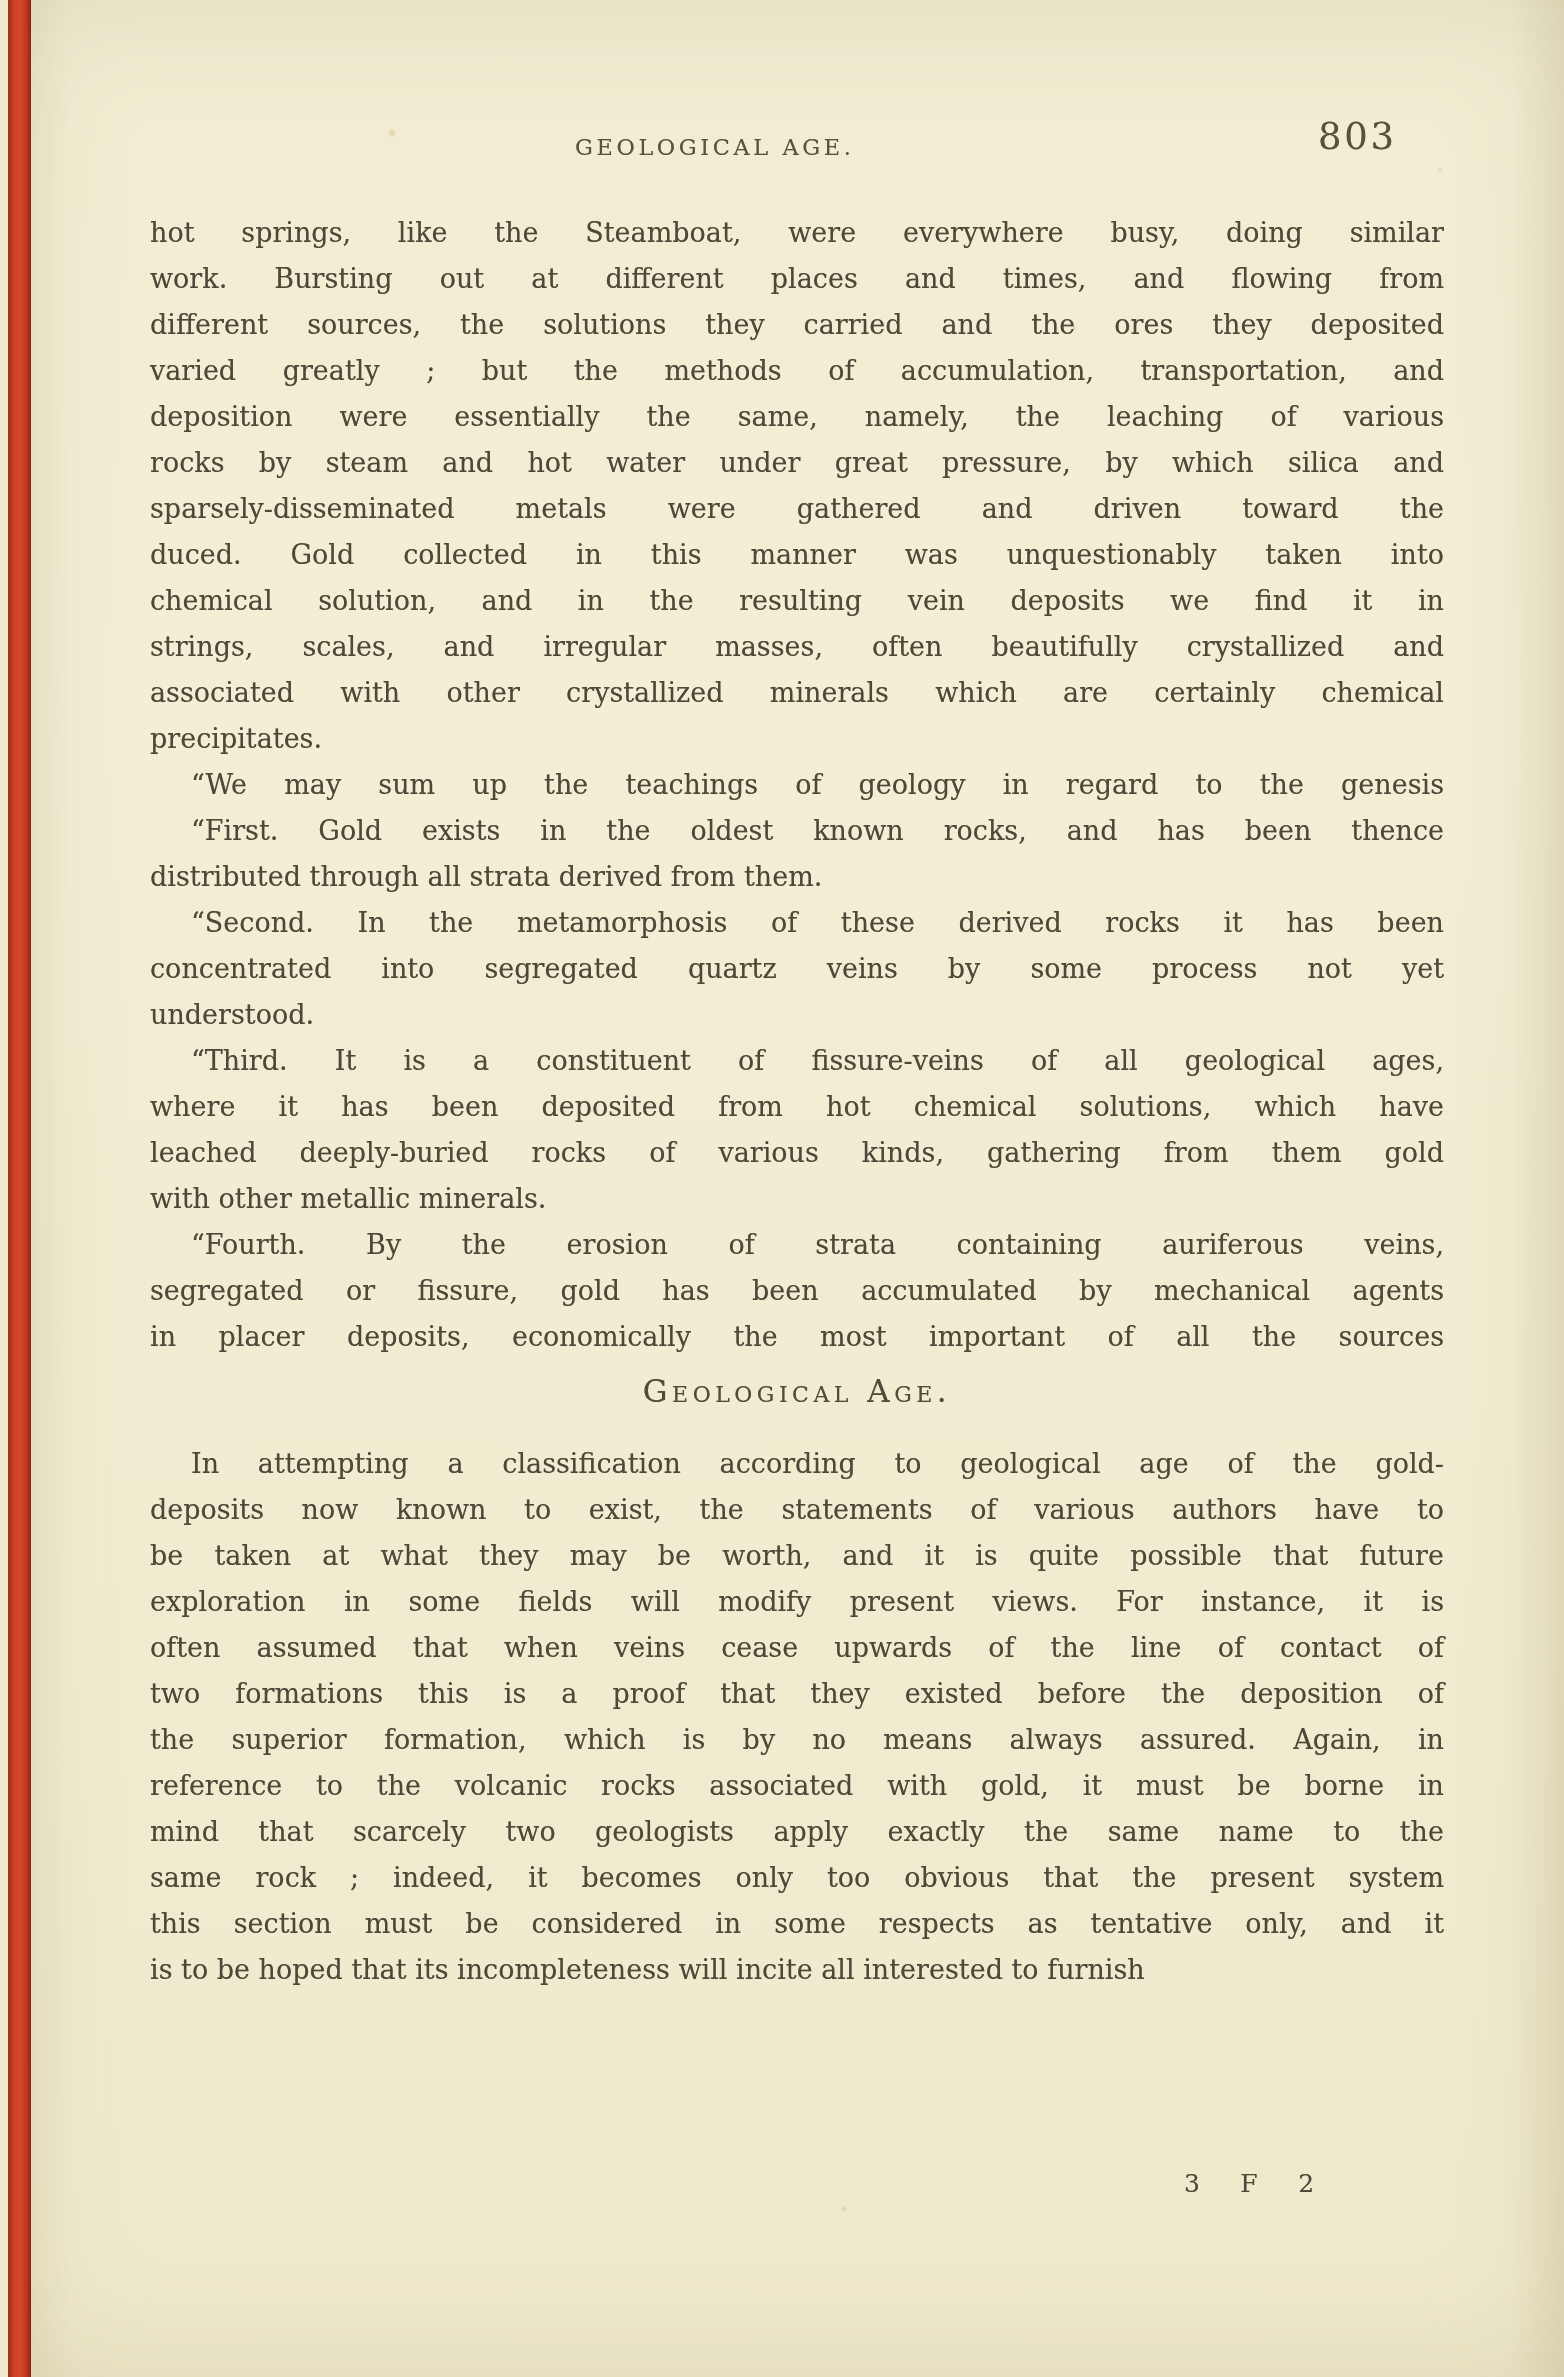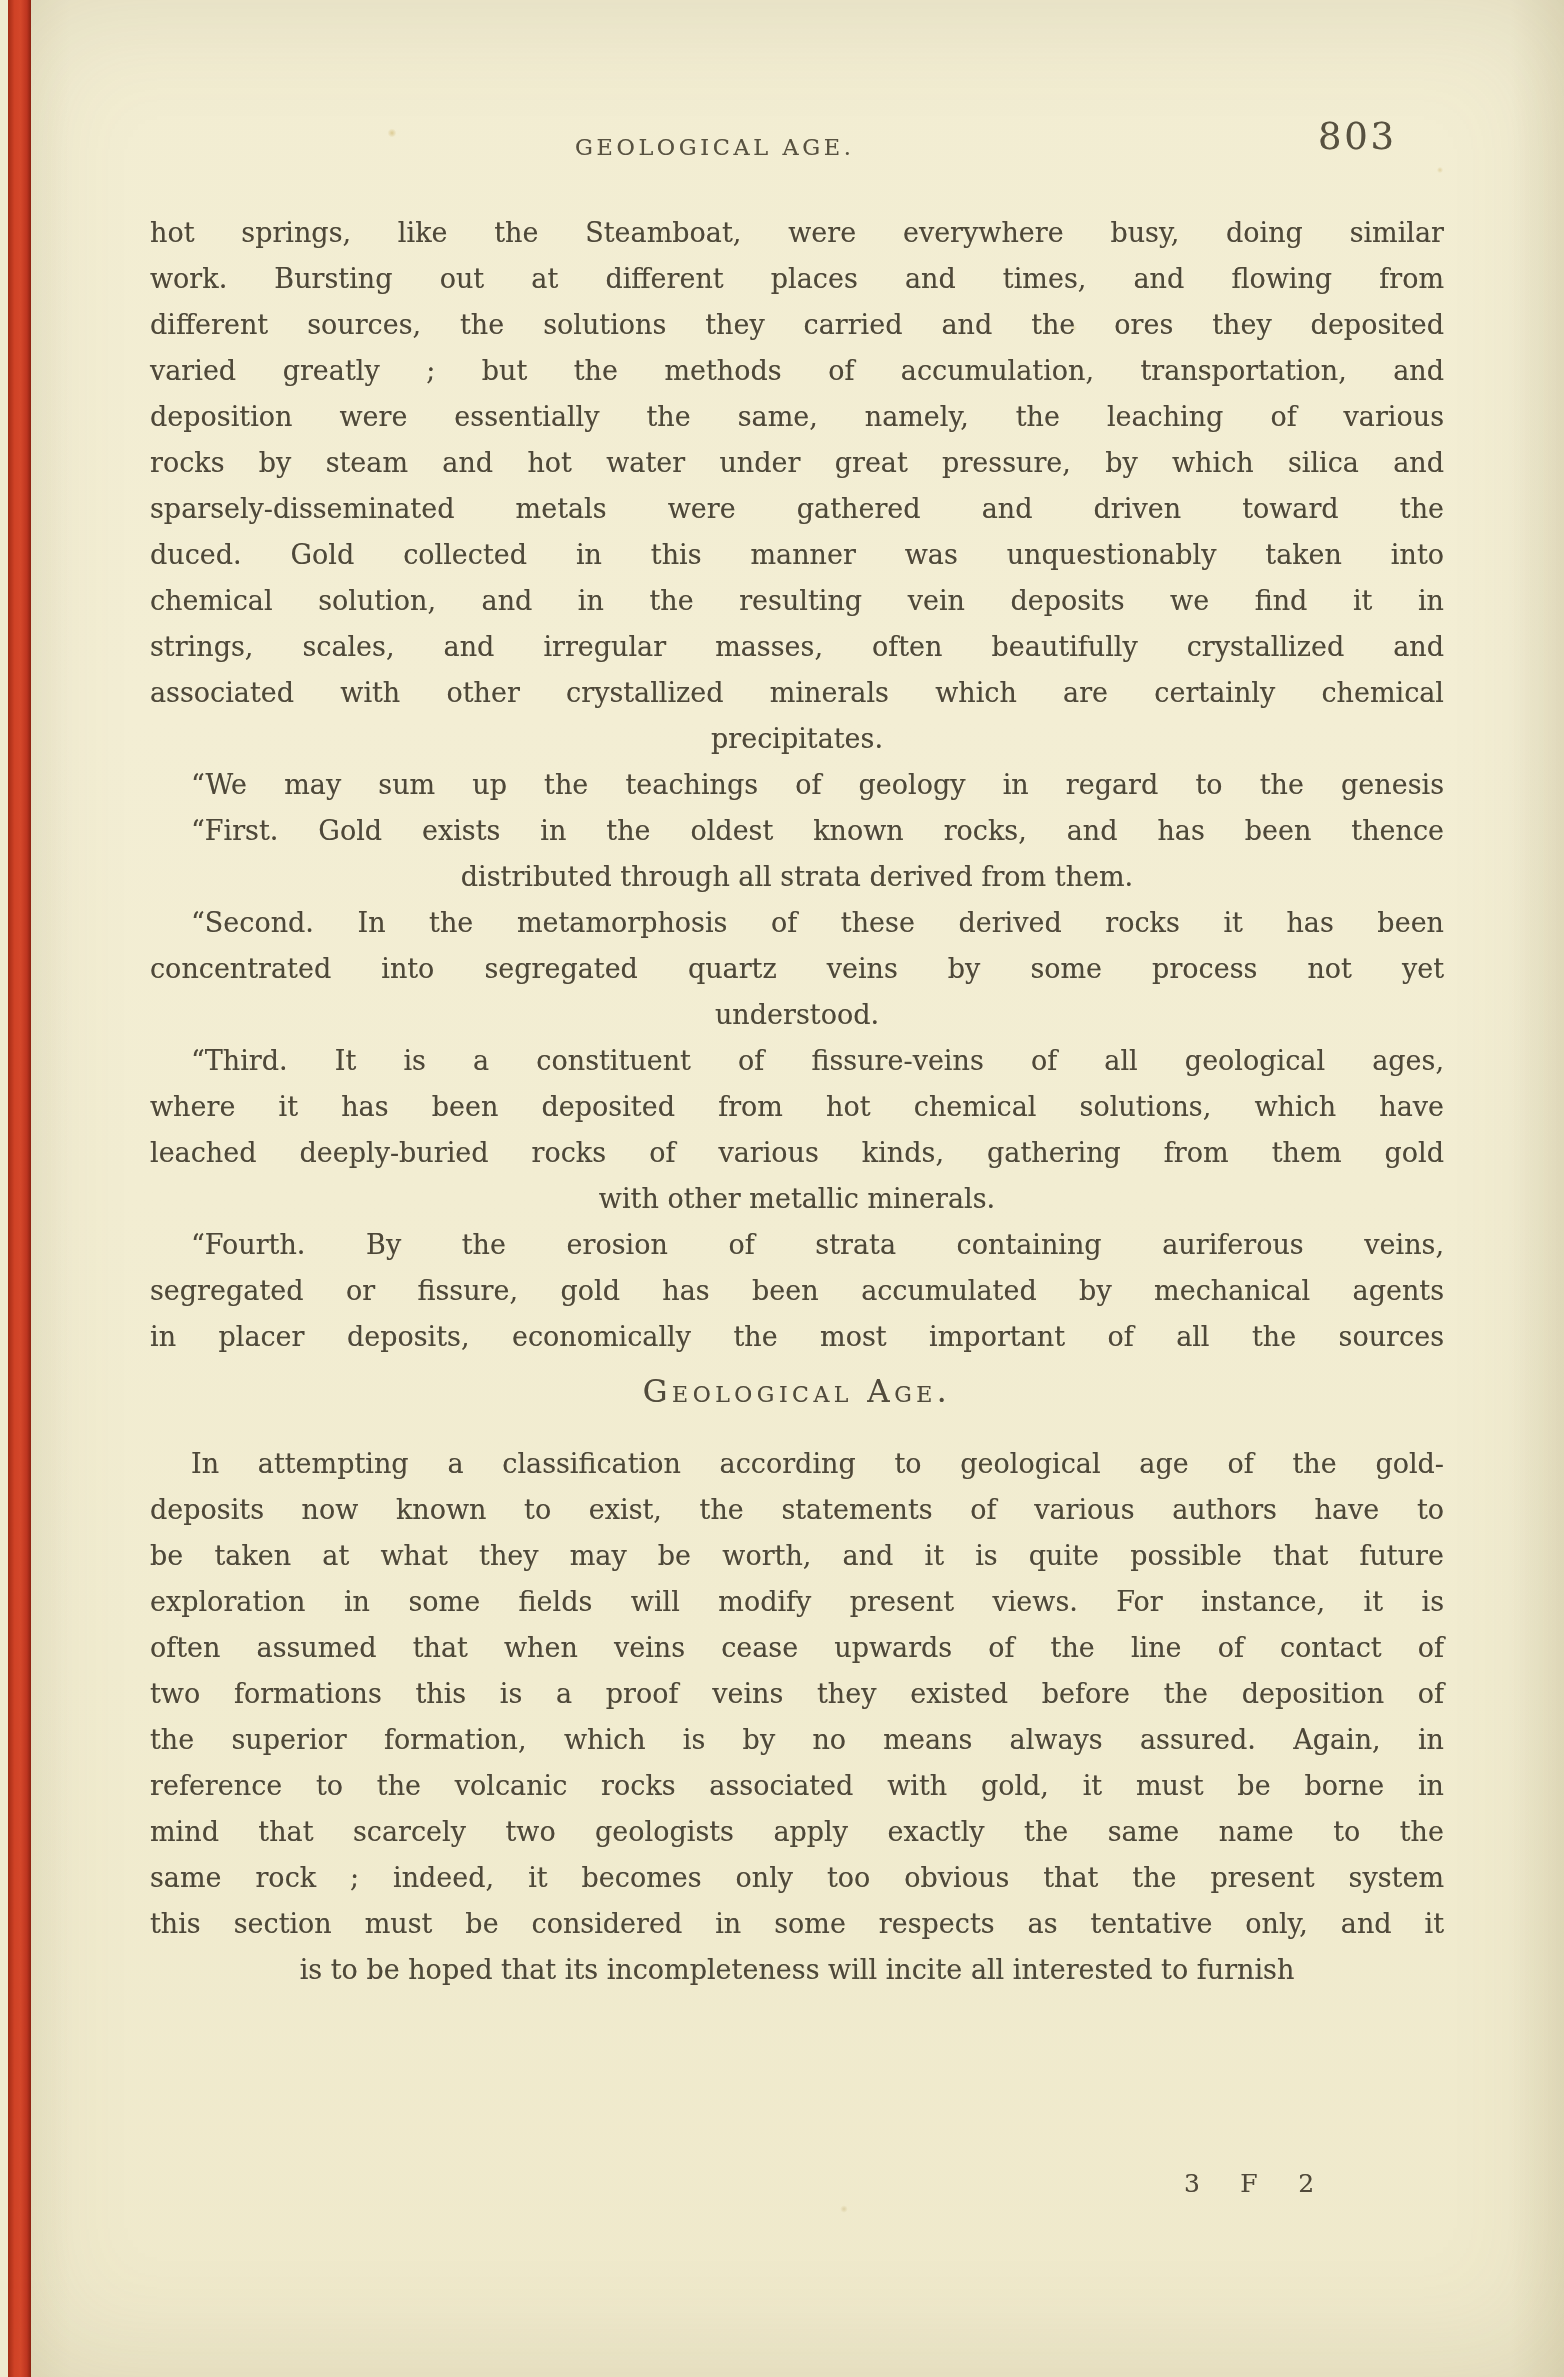--- a/index.html
+++ b/index.html
@@ -37,21 +37,21 @@
     font-size:37px; letter-spacing:2.7px;
     color:#575140;
     text-shadow:0 0 0.5px rgba(88,82,65,0.4);
   }
   .text-block {
     position:absolute; left:142px; top:210px; width:1294px;
     font-size:27px; line-height:46px;
     color:#4e4839;
     text-shadow:0 0 0.6px rgba(78,72,57,0.45);
   }
-  .line { text-align:center; }
+  .line { text-align:left; }
   .line.just { text-align:justify; text-align-last:justify; }
   .line.indent { text-indent:41px; }
   .section-heading {
     margin-top:8px; margin-bottom:27px;
     height:46px; line-height:46px;
     text-align:center;
     font-variant:small-caps;
     font-size:31px; letter-spacing:4.5px;
     color:#514b3c;
   }
@@ -97,21 +97,21 @@
       <div class="line">with other metallic minerals.</div>
       <div class="line just indent">“Fourth.  By the erosion of strata containing auriferous veins,</div>
       <div class="line just">segregated or fissure, gold has been accumulated by mechanical agents</div>
       <div class="line just">in placer deposits, economically the most important of all the sources</div>
       <div class="section-heading">Geological Age.</div>
       <div class="line just indent">In attempting a classification according to geological age of the gold-</div>
       <div class="line just">deposits now known to exist, the statements of various authors have to</div>
       <div class="line just">be taken at what they may be worth, and it is quite possible that future</div>
       <div class="line just">exploration in some fields will modify present views.  For instance, it is</div>
       <div class="line just">often assumed that when veins cease upwards of the line of contact of</div>
-      <div class="line just">two formations this is a proof veins they existed before the deposition of</div>
+      <div class="line just">two formations this is a proof that they existed before the deposition of</div>
       <div class="line just">the superior formation, which is by no means always assured.  Again, in</div>
       <div class="line just">reference to the volcanic rocks associated with gold, it must be borne in</div>
       <div class="line just">mind that scarcely two geologists apply exactly the same name to the</div>
       <div class="line just">same rock ; indeed, it becomes only too obvious that the present system</div>
       <div class="line just">this section must be considered in some respects as tentative only, and it</div>
       <div class="line">is to be hoped that its incompleteness will incite all interested to furnish</div>
     </div>
 
   <div class="signature">3 F 2</div>
 </div>

